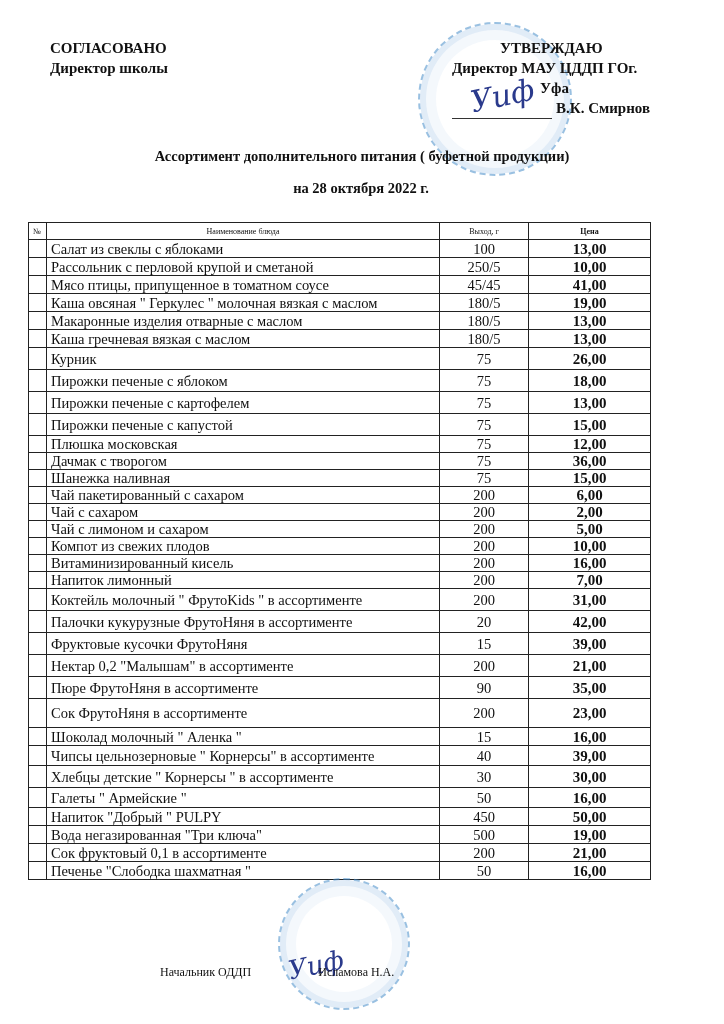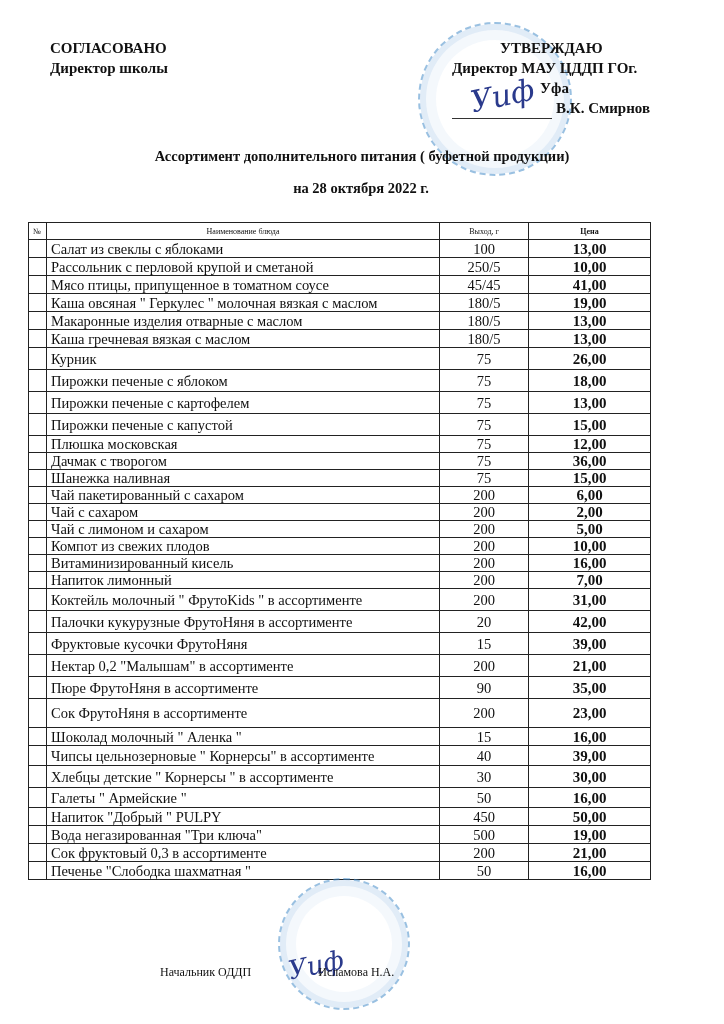--- a/index.html
+++ b/index.html
@@ -248,21 +248,21 @@
         <td class="price">50,00</td>
       </tr>
       <tr style="height: 18px;">
         <td class="num"></td>
         <td class="name">Вода негазированная "Три ключа"</td>
         <td class="yield">500</td>
         <td class="price">19,00</td>
       </tr>
       <tr style="height: 18px;">
         <td class="num"></td>
-        <td class="name">Сок фруктовый 0,3 в ассортименте</td>
+        <td class="name">Сок фруктовый 0,1 в ассортименте</td>
         <td class="yield">200</td>
         <td class="price">21,00</td>
       </tr>
       <tr style="height: 18px;">
         <td class="num"></td>
         <td class="name">Печенье  "Слободка шахматная "</td>
         <td class="yield">50</td>
         <td class="price">16,00</td>
       </tr>
     </tbody>

